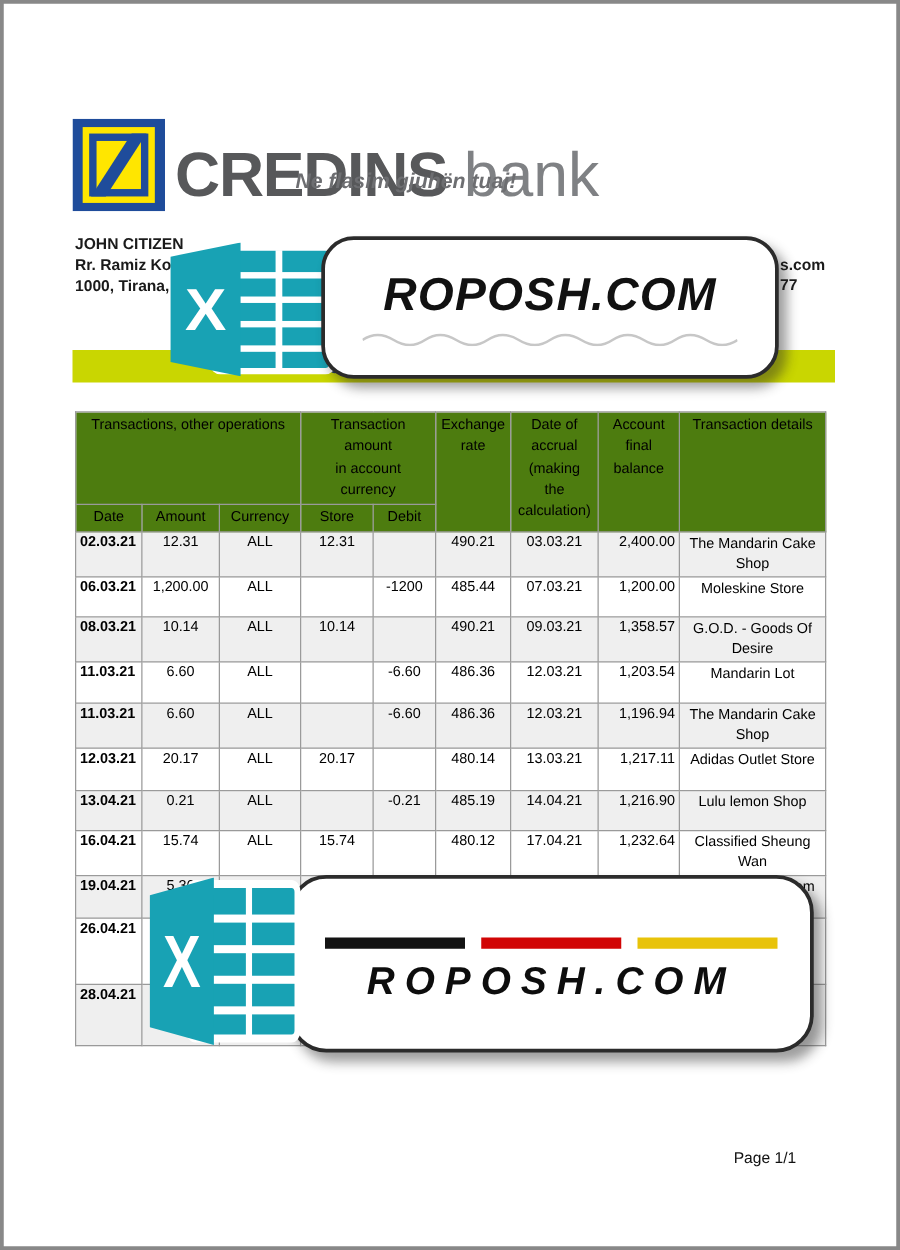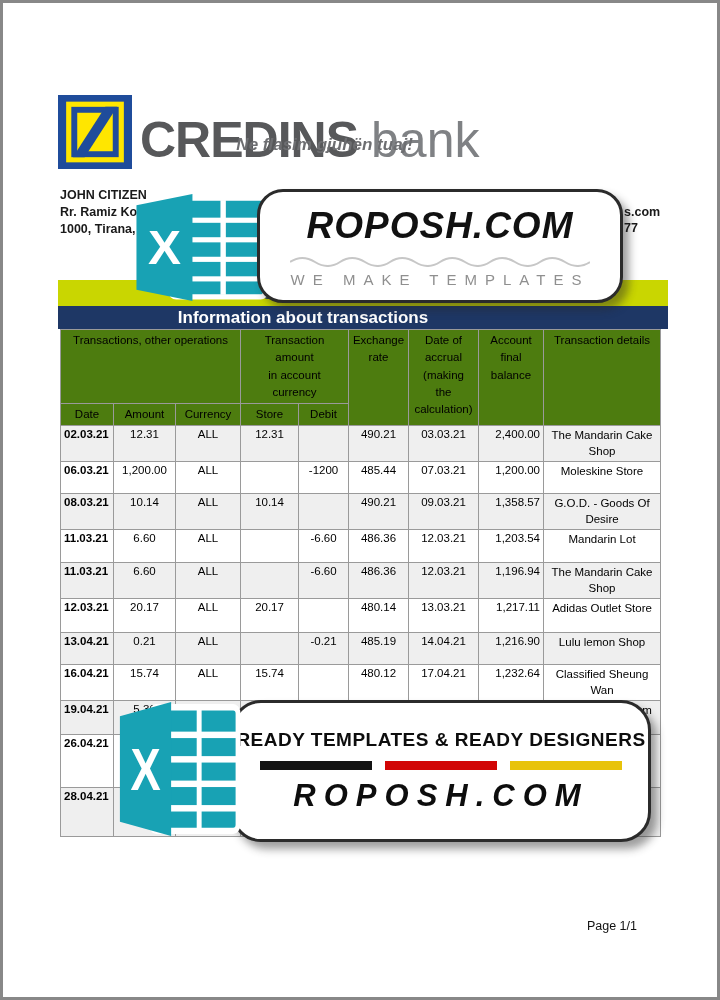--- a/index.html
+++ b/index.html
@@ -101,23 +101,20 @@
 
   <div class="contact-frag">
     <div>s.com</div>
     <div>77</div>
   </div>
 
   <div class="band-yellow">
     <span>Account statement</span>
   </div>
 
-  <div class="band-navy">
-    <span>Information about transactions</span>
-  </div>
 
   <table class="stmt">
     <colgroup>
       <col style="width:53px">
         <col style="width:62px">
         <col style="width:65px">
       <col style="width:58px">
         <col style="width:50px">
         <col style="width:60px">
       <col style="width:70px">
@@ -274,25 +271,23 @@
           <td class="c-det"></td>
         </tr>
       </tbody>
   </table>
 
   <div class="badge badge-top">
     <div class="wm-title">ROPOSH.COM</div>
     <svg class="wavy" width="300" height="14" viewBox="0 0 300 14">
       <path d="M0,9 Q12,1 25,9 T50,9 T75,9 T100,9 T125,9 T150,9 T175,9 T200,9 T225,9 T250,9 T275,9 T300,9" fill="none" stroke="#c7c7c7" stroke-width="2"></path>
     </svg>
-    <div class="wm-sub">WE MAKE TEMPLATES</div>
   </div>
 
   <div class="badge badge-bottom">
-    <div class="wm-line1">READY TEMPLATES &amp; READY DESIGNERS</div>
     <div class="bars">
       <span style="background: rgb(19, 19, 19);"></span>
       <span style="background: rgb(209, 5, 5);"></span>
       <span style="background: rgb(232, 195, 10);"></span>
     </div>
     <div class="wm-title2">ROPOSH.COM</div>
   </div>
 
   <svg class="xl-icon xl-icon-top" viewBox="0 0 130 104" preserveAspectRatio="none">
     <g class="xl-g">

